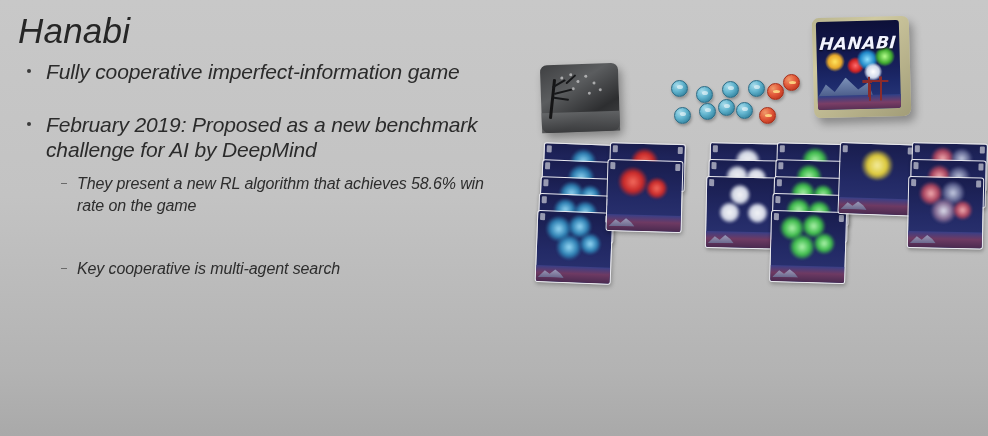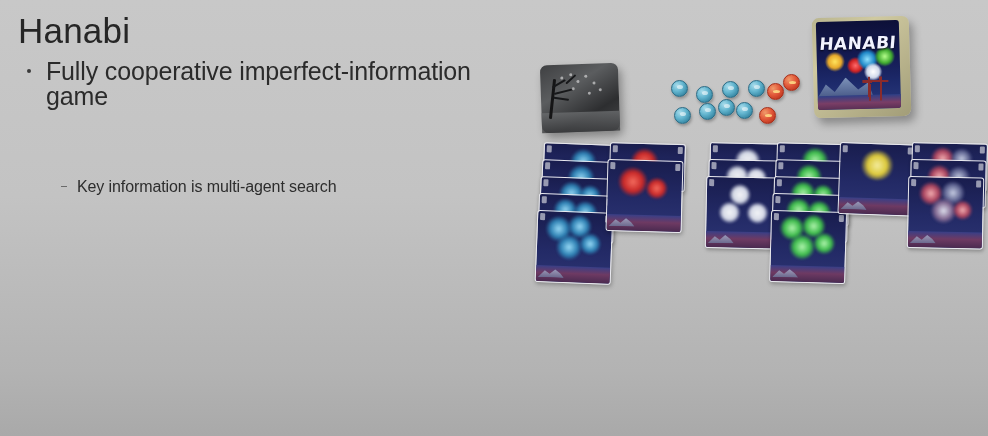--- a/index.html
+++ b/index.html
@@ -5,34 +5,34 @@
 <style>
   * { margin:0; padding:0; box-sizing:border-box; }
   html,body { width:988px; height:436px; overflow:hidden; }
   body {
     font-family:"Liberation Sans", sans-serif;
     background:linear-gradient(to bottom, #c8c8c8 0%, #c3c3c3 45%, #b3b3b3 85%, #a9a9a9 100%);
     color:#2e2e2e;
     position:relative;
   }
 
-  #slide { position:absolute; inset:0; }
+  #slide { position:absolute; inset:0;font-style:italic; }
 
   
   #text-col {
     position:absolute; left:0; top:0; width:500px; height:436px;
     padding:8px 0 0 14px;
   }
   #page-title {
     font-size:35px; font-weight:400; letter-spacing:0.2px;
     color:#262626; line-height:1.1; margin:4px 0 8px 4px;
   }
   .blk { margin-bottom:2px; }
   .l1 {
-    position:relative; padding-left:32px; font-size:25px; line-height:25px;
+    position:relative; padding-left:32px; font-size:21px; line-height:25px;
     color:#2b2b2b; margin-bottom:2px; letter-spacing:-0.15px;
   }
   .l1 > .mk {
     position:absolute; left:13px; top:10px;
     width:4px; height:4px; border-radius:50%; background:#3a3a3a;
   }
   .l2 {
     position:relative; padding-left:63px; font-size:16px; line-height:22px;
     color:#2d2d2d; letter-spacing:-0.1px; margin-top:3px;
   }
@@ -172,28 +172,39 @@
 
     <div class="blk">
       <div class="l1">
         <span class="mk"></span>
         <span>Fully cooperative imperfect-information game</span>
       </div>
     </div>
 
     <div class="sp-a"></div>
 
+    <div class="blk">
+      <div class="l1">
+        <span class="mk"></span>
+        <span>February 2019: Proposed as a new benchmark challenge for AI by DeepMind</span>
+      </div>
+      <div class="sp-c"></div>
+      <div class="l2">
+        <span class="mk"></span>
+        <span>They present a new RL algorithm that achieves 58.6% win rate on the game</span>
+      </div>
+    </div>
 
     <div class="sp-b"></div>
 
     <div class="blk">
       <div class="sp-c"></div>
       <div class="l2">
         <span class="mk"></span>
-        <span>Key information is multi-agent search</span>
+        <span>Key cooperative is multi-agent search</span>
       </div>
     </div>
 
   </div>
 
   <div id="photo">
 
     <div id="tin-box">
       <div id="tin-lid"></div>
       <div id="tin-face">

